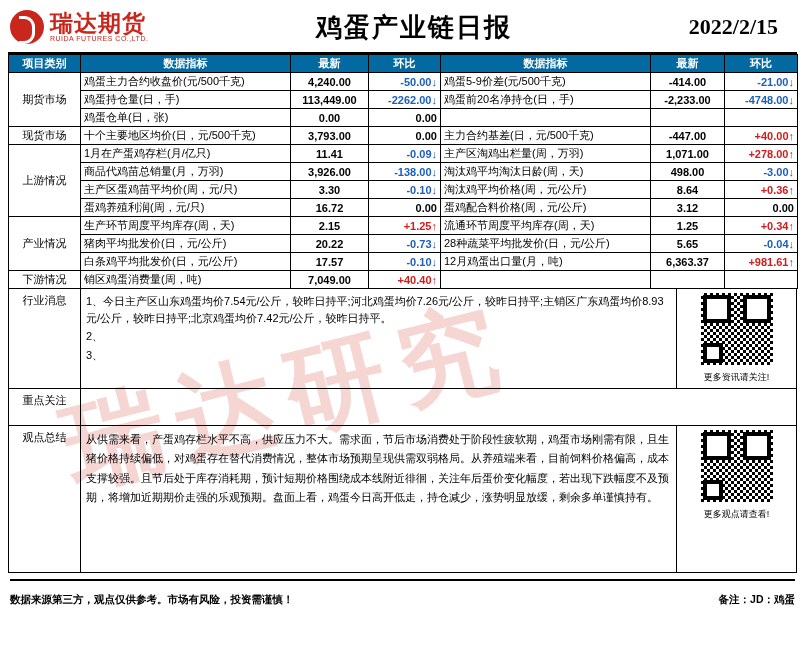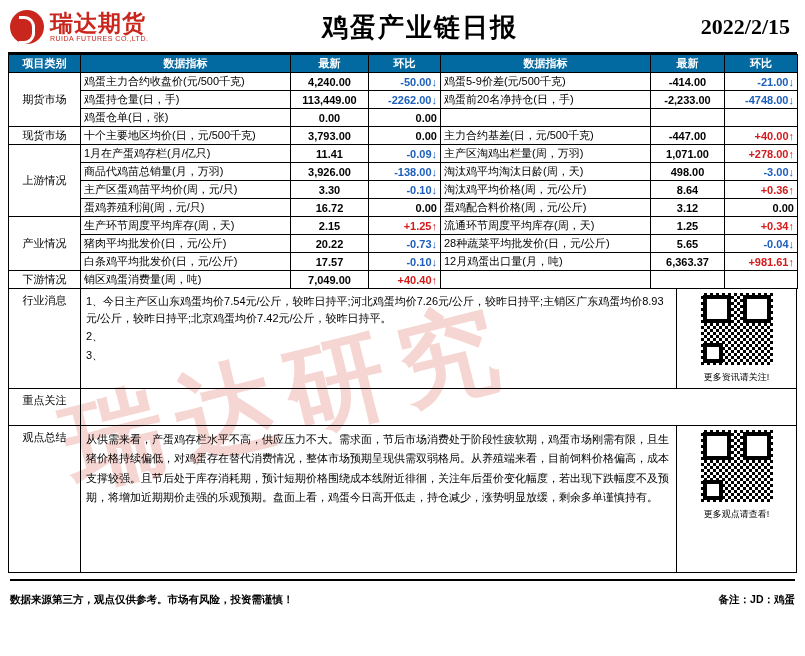--- a/index.html
+++ b/index.html
@@ -25,21 +25,21 @@
     letter-spacing:14px;
     white-space:nowrap;
     pointer-events:none;
     z-index:0;
   }
   .page > *:not(.watermark){position:relative;z-index:1;}
 
   
   .header{
     display:flex;align-items:center;
-    padding:6px 15px 4px 10px;
+    padding:6px 27px 4px 10px;
     height:52px;box-sizing:border-box;
   }
   .logo-wrap{display:flex;align-items:center;width:220px;}
   .logo-mark{
     width:34px;height:34px;border-radius:50%;
     background:#c9261d;position:relative;margin-right:6px;flex:none;
   }
   .logo-mark:after{
     content:"";position:absolute;left:9px;top:6px;
     width:13px;height:22px;border:3px solid #fff;border-radius:0 11px 11px 0;

